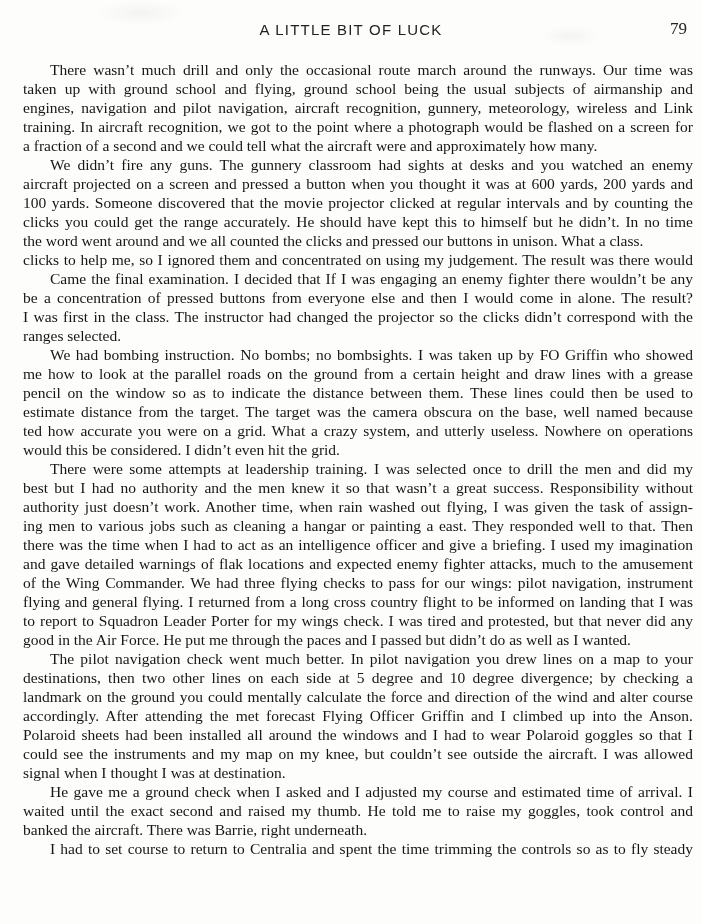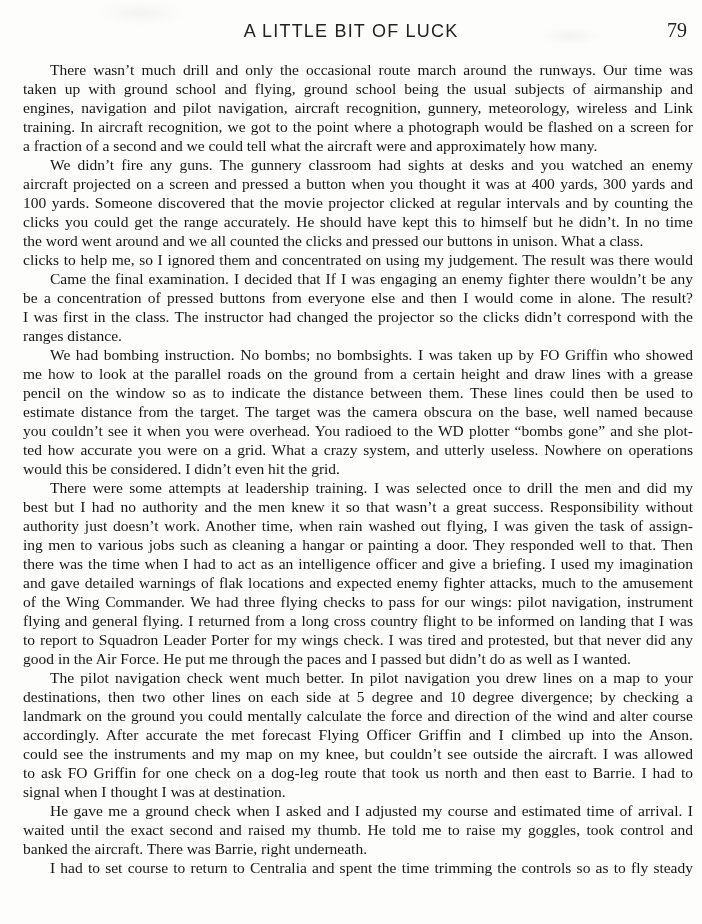--- a/index.html
+++ b/index.html
@@ -15,30 +15,30 @@
     overflow: hidden;
     color: #1a1a1a;
   }
   .running-title {
     position: absolute;
     top: 21px;
     left: 0;
     right: 0;
     text-align: center;
     font-family: "Liberation Sans", sans-serif;
-    font-size: 18px;
+    font-size: 15px;
     letter-spacing: 1.2px;
     color: #222;
   }
   .page-number {
     position: absolute;
     top: 19px;
     right: 15px;
     font-family: "Liberation Serif", serif;
-    font-size: 20px;
+    font-size: 17px;
     color: #222;
   }
   .body-text {
     position: absolute;
     left: 23px;
     top: 60px;
     width: 670px;
     font-family: "Liberation Serif", serif;
     font-size: 15.5px;
     line-height: 19px;
@@ -79,60 +79,59 @@
   <div class="body-text">
       <div class="para">
         <div class="line indent">There wasn’t much drill and only the occasional route march around the runways. Our time was</div>
         <div class="line">taken up with ground school and flying, ground school being the usual subjects of airmanship and</div>
         <div class="line">engines, navigation and pilot navigation, aircraft recognition, gunnery, meteorology, wireless and Link</div>
         <div class="line">training. In aircraft recognition, we got to the point where a photograph would be flashed on a screen for</div>
         <div class="line para-end">a fraction of a second and we could tell what the aircraft were and approximately how many.</div>
       </div>
       <div class="para">
         <div class="line indent">We didn’t fire any guns. The gunnery classroom had sights at desks and you watched an enemy</div>
-        <div class="line">aircraft projected on a screen and pressed a button when you thought it was at 400 yards, 300 yards and</div>
+        <div class="line">aircraft projected on a screen and pressed a button when you thought it was at 600 yards, 200 yards and</div>
         <div class="line">100 yards. Someone discovered that the movie projector clicked at regular intervals and by counting the</div>
         <div class="line">clicks you could get the range accurately. He should have kept this to himself but he didn’t. In no time</div>
         <div class="line para-end">the word went around and we all counted the clicks and pressed our buttons in unison. What a class.</div>
       </div>
       <div class="para">
         <div class="line">clicks to help me, so I ignored them and concentrated on using my judgement. The result was there would</div>
         <div class="line indent">Came the final examination. I decided that If I was engaging an enemy fighter there wouldn’t be any</div>
         <div class="line">be a concentration of pressed buttons from everyone else and then I would come in alone. The result?</div>
         <div class="line">I was first in the class. The instructor had changed the projector so the clicks didn’t correspond with the</div>
-        <div class="line para-end">ranges distance.</div>
+        <div class="line para-end">ranges selected.</div>
       </div>
       <div class="para">
         <div class="line indent">We had bombing instruction. No bombs; no bombsights. I was taken up by FO Griffin who showed</div>
         <div class="line">me how to look at the parallel roads on the ground from a certain height and draw lines with a grease</div>
         <div class="line">pencil on the window so as to indicate the distance between them. These lines could then be used to</div>
         <div class="line">estimate distance from the target. The target was the camera obscura on the base, well named because</div>
-        <div class="line">you couldn’t see it when you were overhead. You radioed to the WD plotter “bombs gone” and she plot-</div>
         <div class="line">ted how accurate you were on a grid. What a crazy system, and utterly useless. Nowhere on operations</div>
         <div class="line para-end">would this be considered. I didn’t even hit the grid.</div>
       </div>
       <div class="para">
         <div class="line indent">There were some attempts at leadership training. I was selected once to drill the men and did my</div>
         <div class="line">best but I had no authority and the men knew it so that wasn’t a great success. Responsibility without</div>
         <div class="line">authority just doesn’t work. Another time, when rain washed out flying, I was given the task of assign-</div>
-        <div class="line">ing men to various jobs such as cleaning a hangar or painting a door. They responded well to that. Then</div>
+        <div class="line">ing men to various jobs such as cleaning a hangar or painting a east. They responded well to that. Then</div>
         <div class="line">there was the time when I had to act as an intelligence officer and give a briefing. I used my imagination</div>
         <div class="line">and gave detailed warnings of flak locations and expected enemy fighter attacks, much to the amusement</div>
         <div class="line">of the Wing Commander. We had three flying checks to pass for our wings: pilot navigation, instrument</div>
         <div class="line">flying and general flying. I returned from a long cross country flight to be informed on landing that I was</div>
         <div class="line">to report to Squadron Leader Porter for my wings check. I was tired and protested, but that never did any</div>
         <div class="line para-end">good in the Air Force. He put me through the paces and I passed but didn’t do as well as I wanted.</div>
       </div>
       <div class="para">
         <div class="line indent">The pilot navigation check went much better. In pilot navigation you drew lines on a map to your</div>
         <div class="line">destinations, then two other lines on each side at 5 degree and 10 degree divergence; by checking a</div>
         <div class="line">landmark on the ground you could mentally calculate the force and direction of the wind and alter course</div>
-        <div class="line">accordingly. After accurate the met forecast Flying Officer Griffin and I climbed up into the Anson.</div>
+        <div class="line">accordingly. After attending the met forecast Flying Officer Griffin and I climbed up into the Anson.</div>
+        <div class="line">Polaroid sheets had been installed all around the windows and I had to wear Polaroid goggles so that I</div>
         <div class="line">could see the instruments and my map on my knee, but couldn’t see outside the aircraft. I was allowed</div>
-        <div class="line">to ask FO Griffin for one check on a dog-leg route that took us north and then east to Barrie. I had to</div>
         <div class="line para-end">signal when I thought I was at destination.</div>
       </div>
       <div class="para">
         <div class="line indent">He gave me a ground check when I asked and I adjusted my course and estimated time of arrival. I</div>
         <div class="line">waited until the exact second and raised my thumb. He told me to raise my goggles, took control and</div>
         <div class="line para-end">banked the aircraft. There was Barrie, right underneath.</div>
       </div>
       <div class="para">
         <div class="line indent">I had to set course to return to Centralia and spent the time trimming the controls so as to fly steady</div>
       </div>

